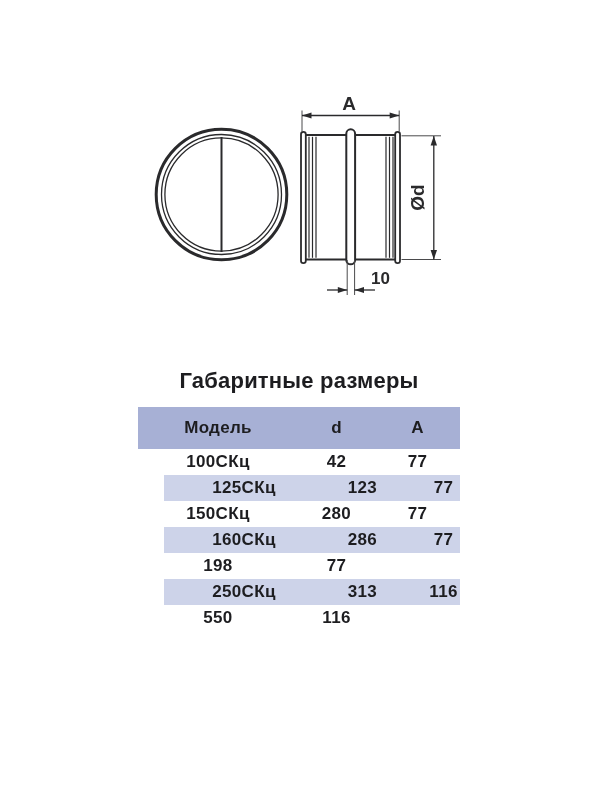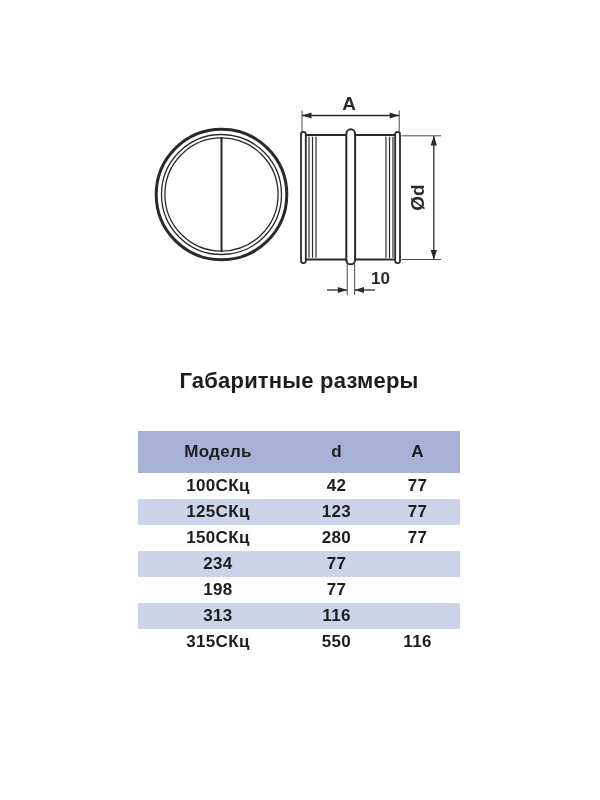--- a/index.html
+++ b/index.html
@@ -18,22 +18,22 @@
   .section-title{
     position:absolute;left:138px;top:368px;width:322px;
     text-align:center;font-size:22px;font-weight:600;letter-spacing:.2px;color:var(--text);
   }
   .dim-table{position:absolute;left:138px;top:407px;width:322px;}
   .trow{
     display:grid;grid-template-columns:160px 77px 85px;
     height:26px;align-items:center;
   }
   .trow > div{text-align:center;font-size:17px;font-weight:600;letter-spacing:.3px;}
-  .thead{height:42px;background:var(--header-bg);margin-top:24px;}
-  .trow.stripe{background:var(--stripe-bg);}
+  .thead{height:42px;background:var(--header-bg);}
+  .trow.stripe{background:var(--stripe-bg);margin-left:26px;}
 </style>
 </head>
 <body>
 
 <svg class="drawing-svg" width="600" height="330" viewBox="0 0 600 330">
 
   <g stroke="#2a2a2c" fill="none">
     <circle cx="221.5" cy="194.5" r="65.3" stroke-width="3"></circle>
     <circle cx="221.5" cy="194.5" r="60" stroke-width="1.3"></circle>
     <circle cx="221.5" cy="194.5" r="56.6" stroke-width="1.3"></circle>
@@ -108,33 +108,34 @@
     <div>77</div>
   </div>
 
   <div class="trow">
     <div>150СКц</div>
     <div>280</div>
     <div>77</div>
   </div>
 
   <div class="trow stripe">
-    <div>234</div>
+    <div>160СКц</div>
+    <div>286</div>
     <div>77</div>
   </div>
 
   <div class="trow">
     <div>198</div>
     <div>77</div>
   </div>
 
   <div class="trow stripe">
+    <div>250СКц</div>
     <div>313</div>
     <div>116</div>
   </div>
 
   <div class="trow">
-    <div>315СКц</div>
     <div>550</div>
     <div>116</div>
   </div>
 </div>
 </div>
 
 </body></html>

